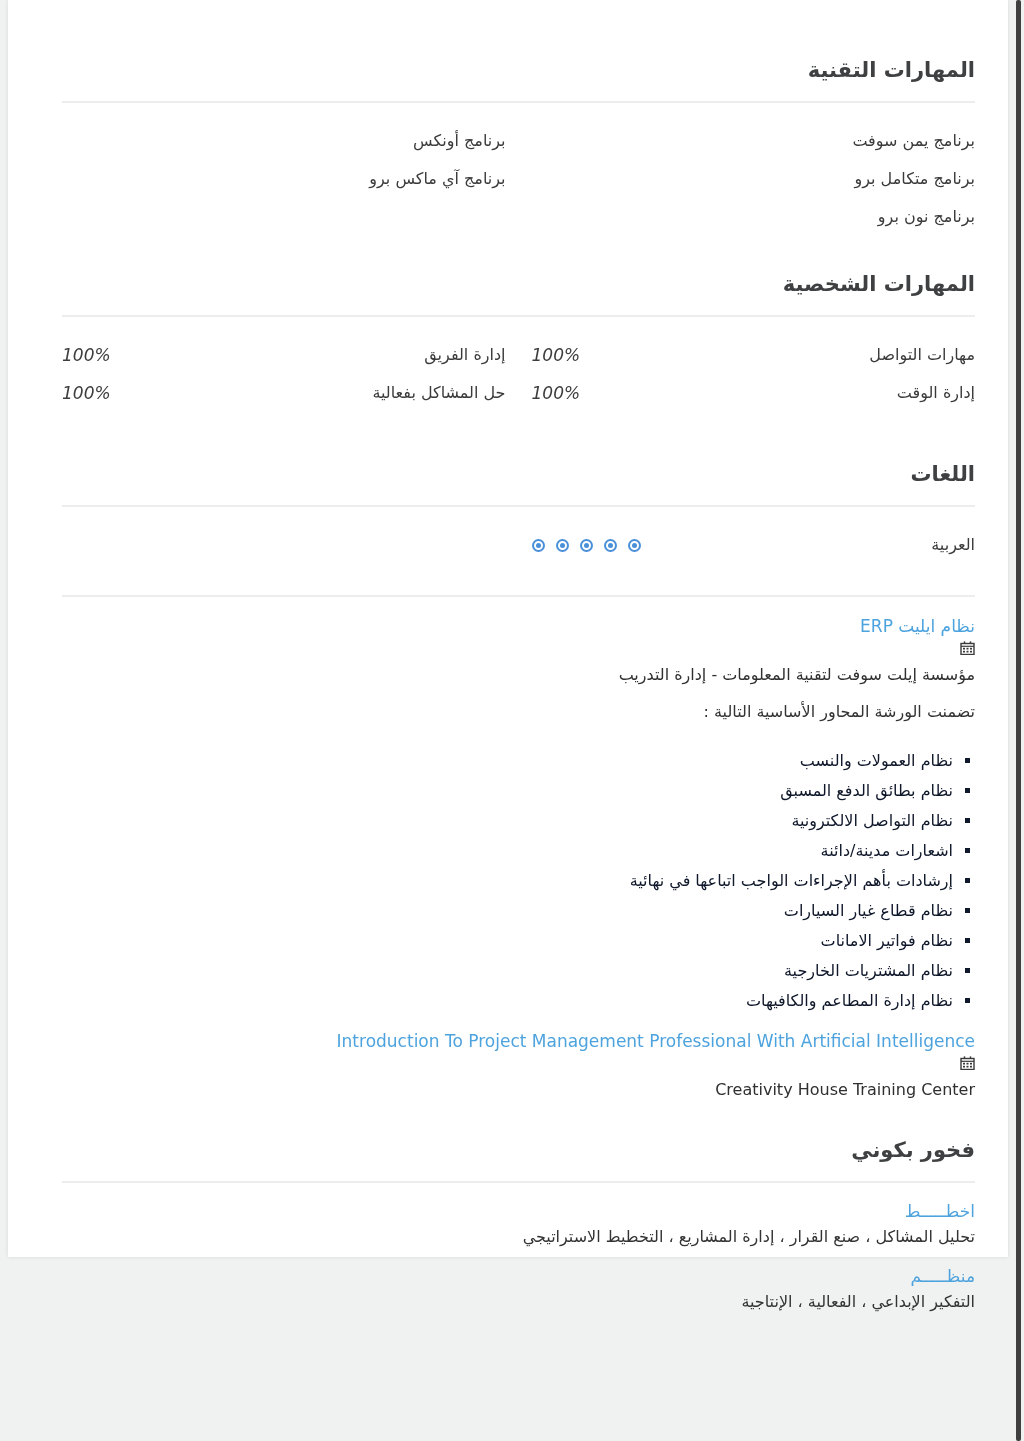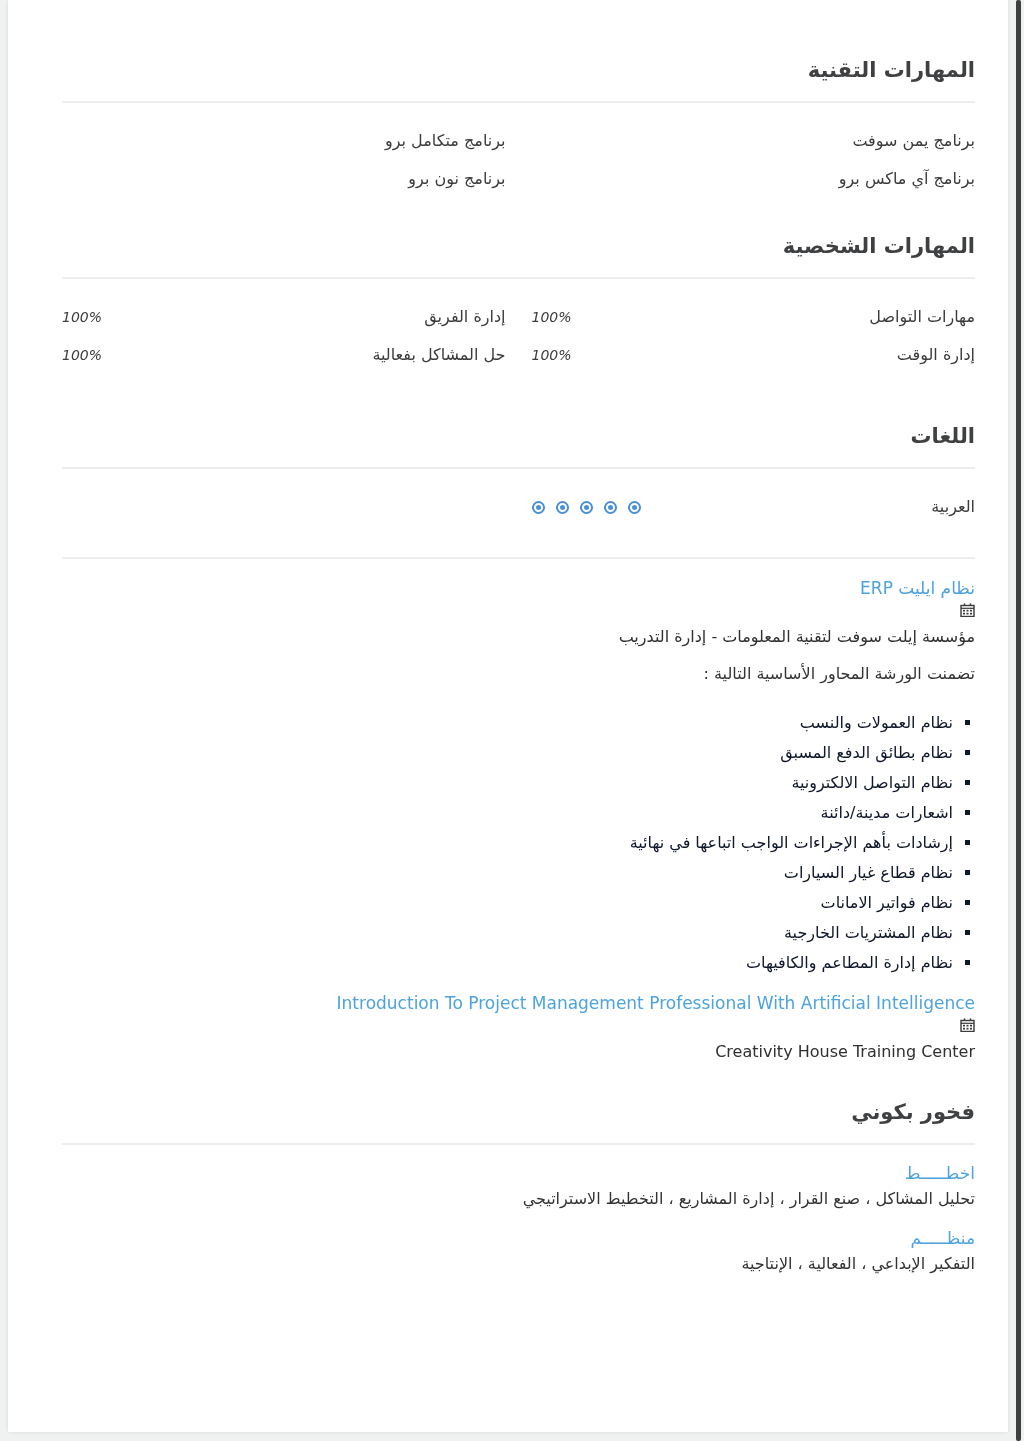--- a/index.html
+++ b/index.html
@@ -9,21 +9,21 @@
     width:1024px;
   }
   .viewport{
     position:relative;
     width:1024px;height:1441px;
     background:#f0f1f1;
     overflow:hidden;
   }
   .page{
     position:absolute;left:8px;top:0;
-    width:1000px;height:1432px;
+    width:1000px;height:1257px;
     background:#ffffff;
     box-shadow:0 0 4px rgba(0,0,0,.10);
     direction:rtl;
     box-sizing:border-box;
     padding:0 33px 0 54px;
   }
   .scroll-track{
     position:absolute;left:1010px;top:0;width:14px;height:1441px;
     background:#f0f1f1;
   }
@@ -44,21 +44,21 @@
 
   .grid2{
     display:grid;grid-template-columns:1fr 1fr;
     column-gap:26px;row-gap:14px;
     margin-top:26px;
     font-size:16px;color:#3b3b3b;
   }
   .skill-cell{display:flex;justify-content:space-between;align-items:center;line-height:24px;}
   .skill-cell.plain{justify-content:flex-start;}
   .skill-name{white-space:nowrap;}
-  .skill-level{font-style:italic;font-size:14px;color:#3d3d3d;direction:ltr;}
+  .skill-level{font-style:italic;font-size:17px;color:#3d3d3d;direction:ltr;}
   .dots{display:inline-flex;gap:11px;direction:ltr;}
   .dot{
     width:13px;height:13px;box-sizing:border-box;
     border:2px solid var(--dot-blue,#4a90d9);border-radius:50%;
     display:flex;align-items:center;justify-content:center;flex:0 0 auto;
   }
   .dot-inner{width:5px;height:5px;border-radius:50%;background:var(--dot-blue,#4a90d9);}
 
   .courses-list{margin-top:4px;}
   .course{margin-top:18px;}
@@ -88,20 +88,21 @@
 <body>
 
 <div class="viewport">
   <div class="page">
 
     <section class="sec-tech">
       <h2 class="sec-title">المهارات التقنية</h2>
       <div class="divider"></div>
       <div class="grid2">
           <div class="skill-cell plain">برنامج يمن سوفت</div>
+          <div class="skill-cell plain">برنامج أونكس</div>
           <div class="skill-cell plain">برنامج متكامل برو</div>
           <div class="skill-cell plain">برنامج آي ماكس برو</div>
           <div class="skill-cell plain">برنامج نون برو</div>
         </div>
     </section>
 
     <section class="sec-personal">
       <h2 class="sec-title">المهارات الشخصية</h2>
       <div class="divider"></div>
       <div class="grid2">

